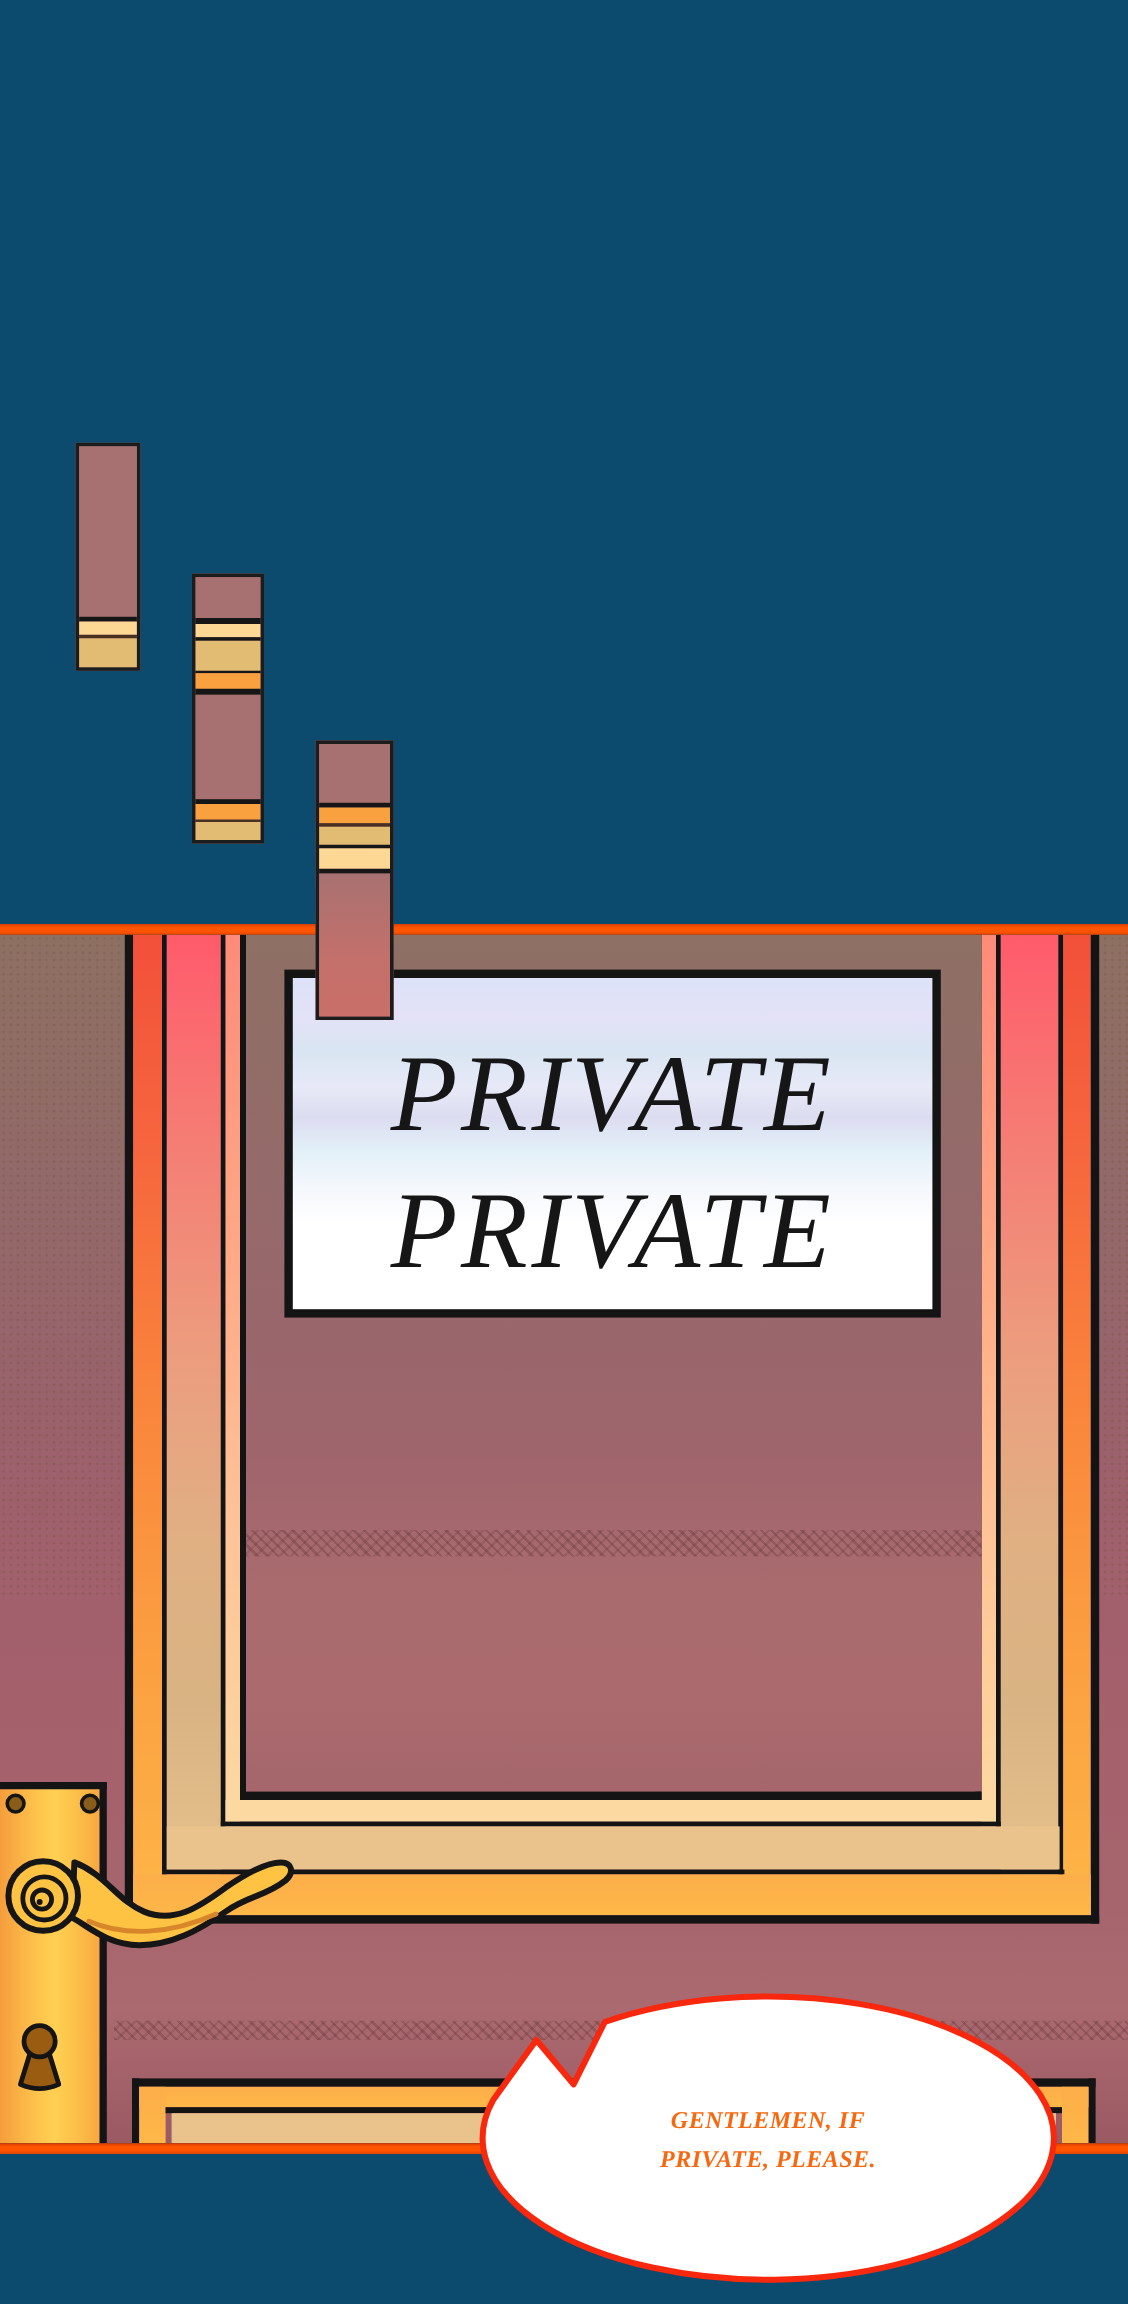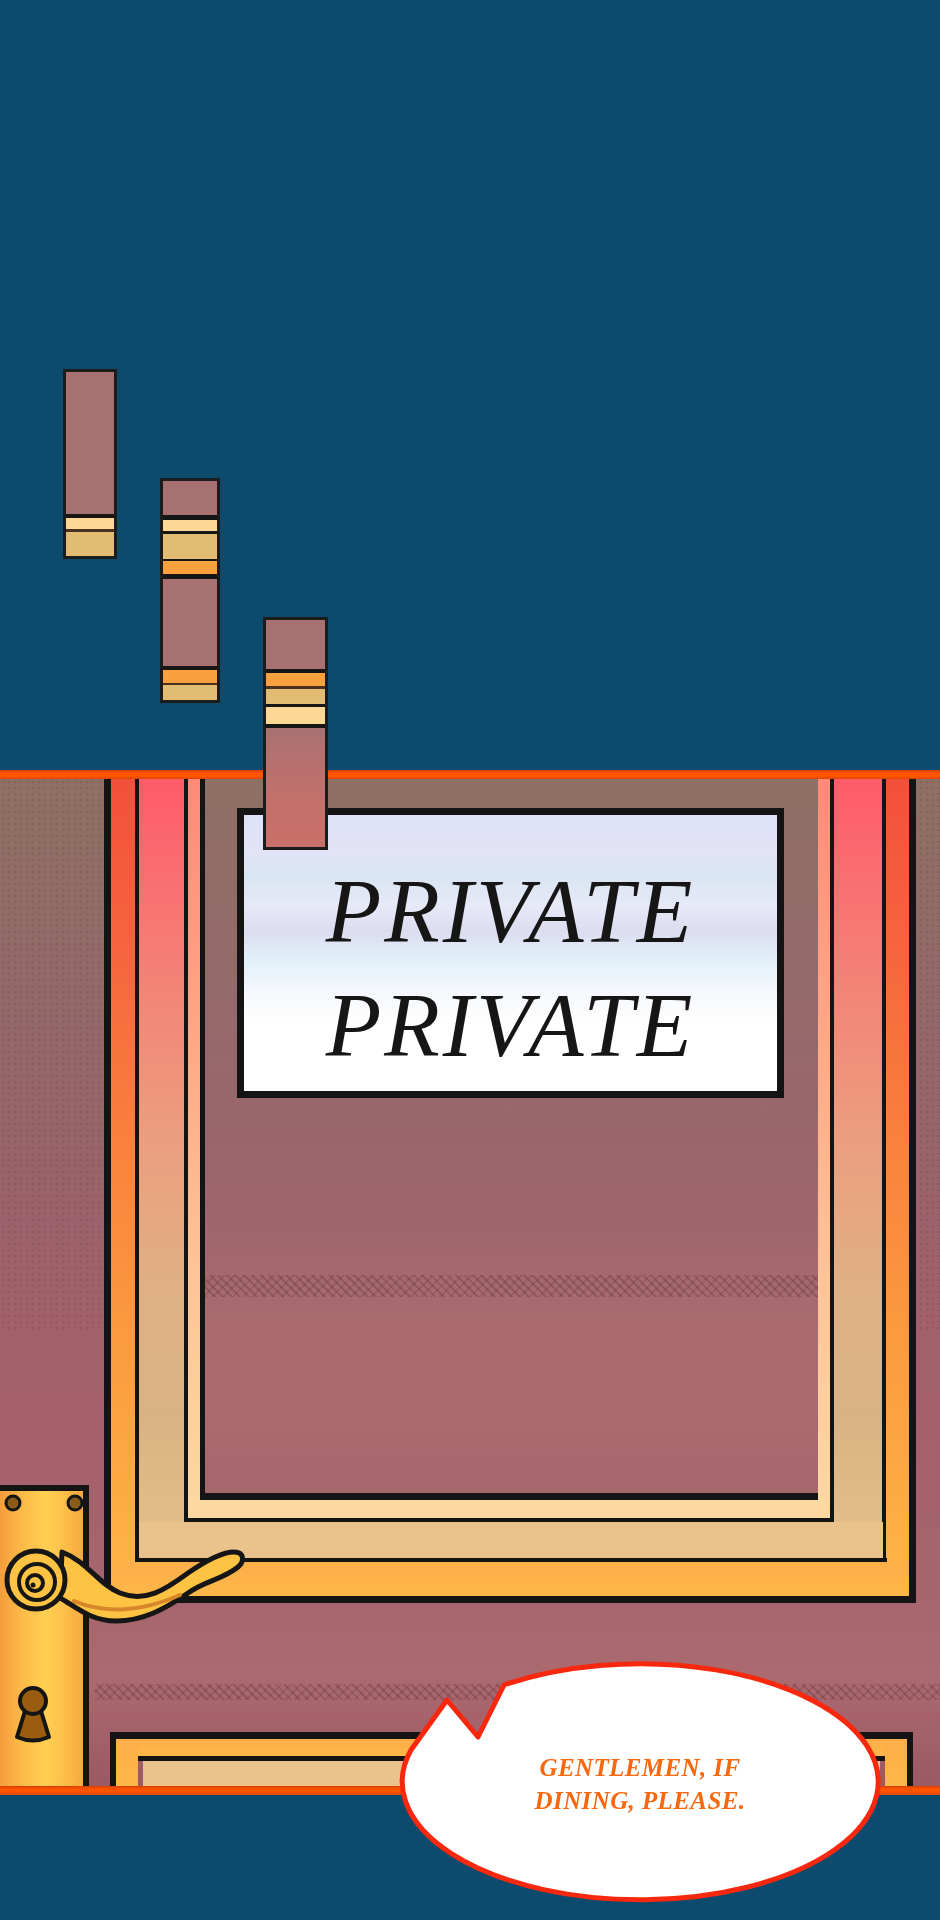--- a/index.html
+++ b/index.html
@@ -59,21 +59,21 @@
 
   
   .plate{position:absolute;left:0;top:706px;width:89px;height:301px;box-sizing:border-box;
     border-top:6px solid #141414;border-right:6px solid #141414;
     background:linear-gradient(90deg,#f59d3c 0%,#fdbd49 30%,#ffd052 55%,#fdc14a 75%,#f8a83f 100%);}
 
   
   .art-svg{position:absolute;left:0;top:0;width:940px;height:1920px;z-index:25;pointer-events:none;}
   .bubble-svg{position:absolute;left:0;top:0;width:940px;height:1920px;z-index:40;pointer-events:none;}
   .bubble-text{position:absolute;left:460px;top:1751px;width:360px;z-index:41;text-align:center;
-    font-weight:bold;font-size:25px;line-height:33px;letter-spacing:.4px;color:#f8680e;
+    font-weight:bold;font-size:20px;line-height:33px;letter-spacing:.4px;color:#f8680e;
     font-family:"Liberation Serif", serif;}
 </style>
 </head>
 <body>
 
 <div class="stage">
 
   <div class="plank" style="left:63px;top:369px;width:54px;height:190px;">
     <div class="seg seg-maroon" style="height:142px;"></div>
     <div class="seg seg-black" style="height:4px;"></div>
@@ -189,16 +189,16 @@
       <circle cx="35" cy="1583" r="8" fill="#fec343" stroke="#161616" stroke-width="4"></circle>
       <circle cx="33" cy="1585" r="2.5" fill="#161616"></circle>
     </g>
   </svg>
 
   <svg class="bubble-svg" viewBox="0 0 940 1920">
     <path d="M504,1685 A238,118 0 1 1 411,1750 L447,1700 L478,1737 Z" fill="#ffffff" stroke="#f8280e" stroke-width="5" stroke-linejoin="round"></path>
   </svg>
   <div class="bubble-text">
     <div>GENTLEMEN, IF</div>
-    <div>DINING, PLEASE.</div>
+    <div>PRIVATE, PLEASE.</div>
   </div>
 
 </div>
 
 </body></html>

